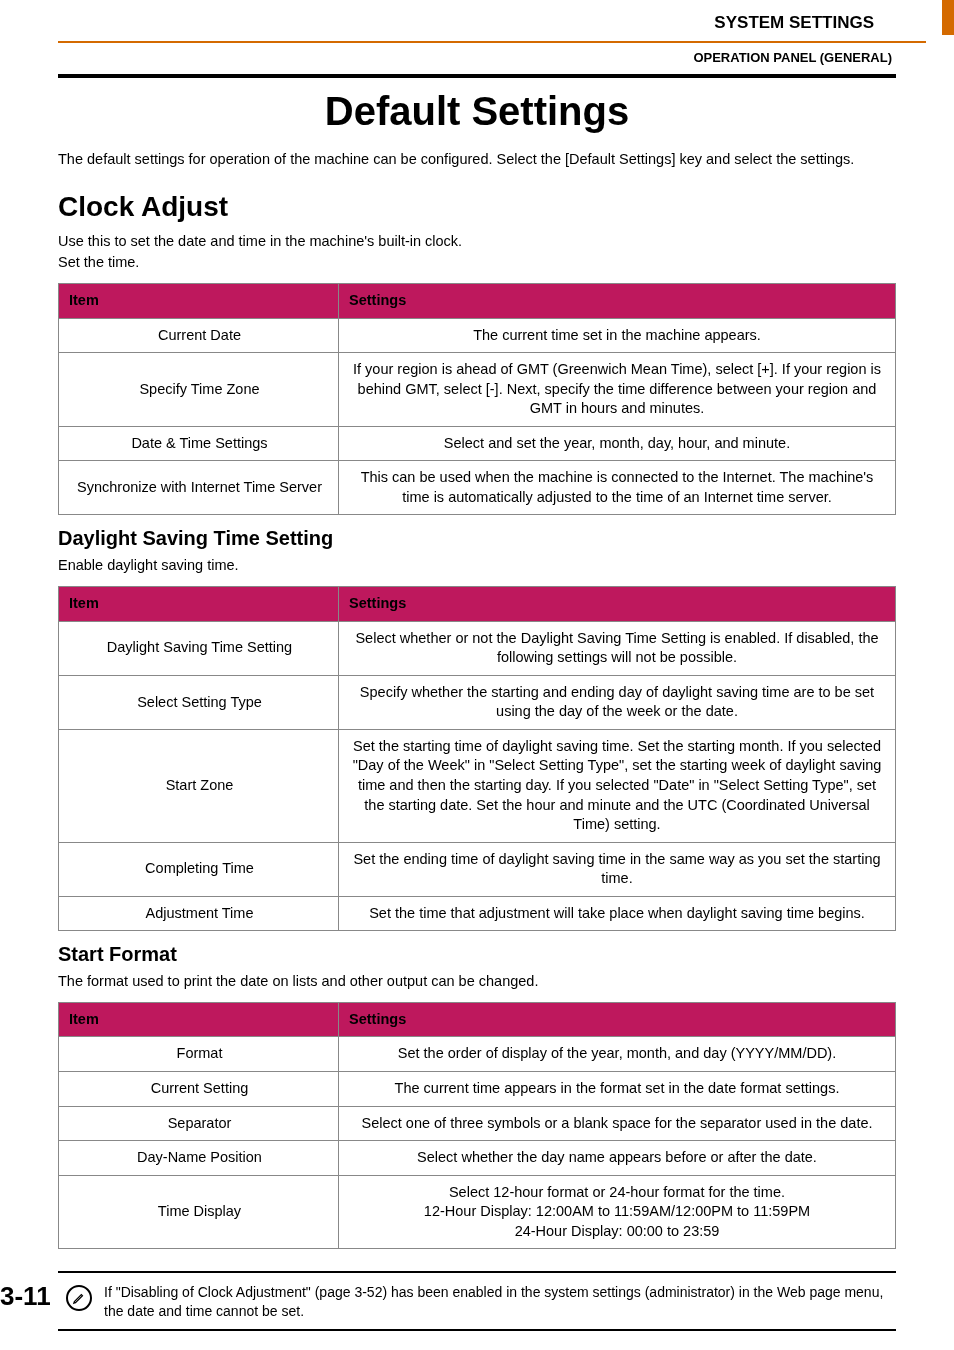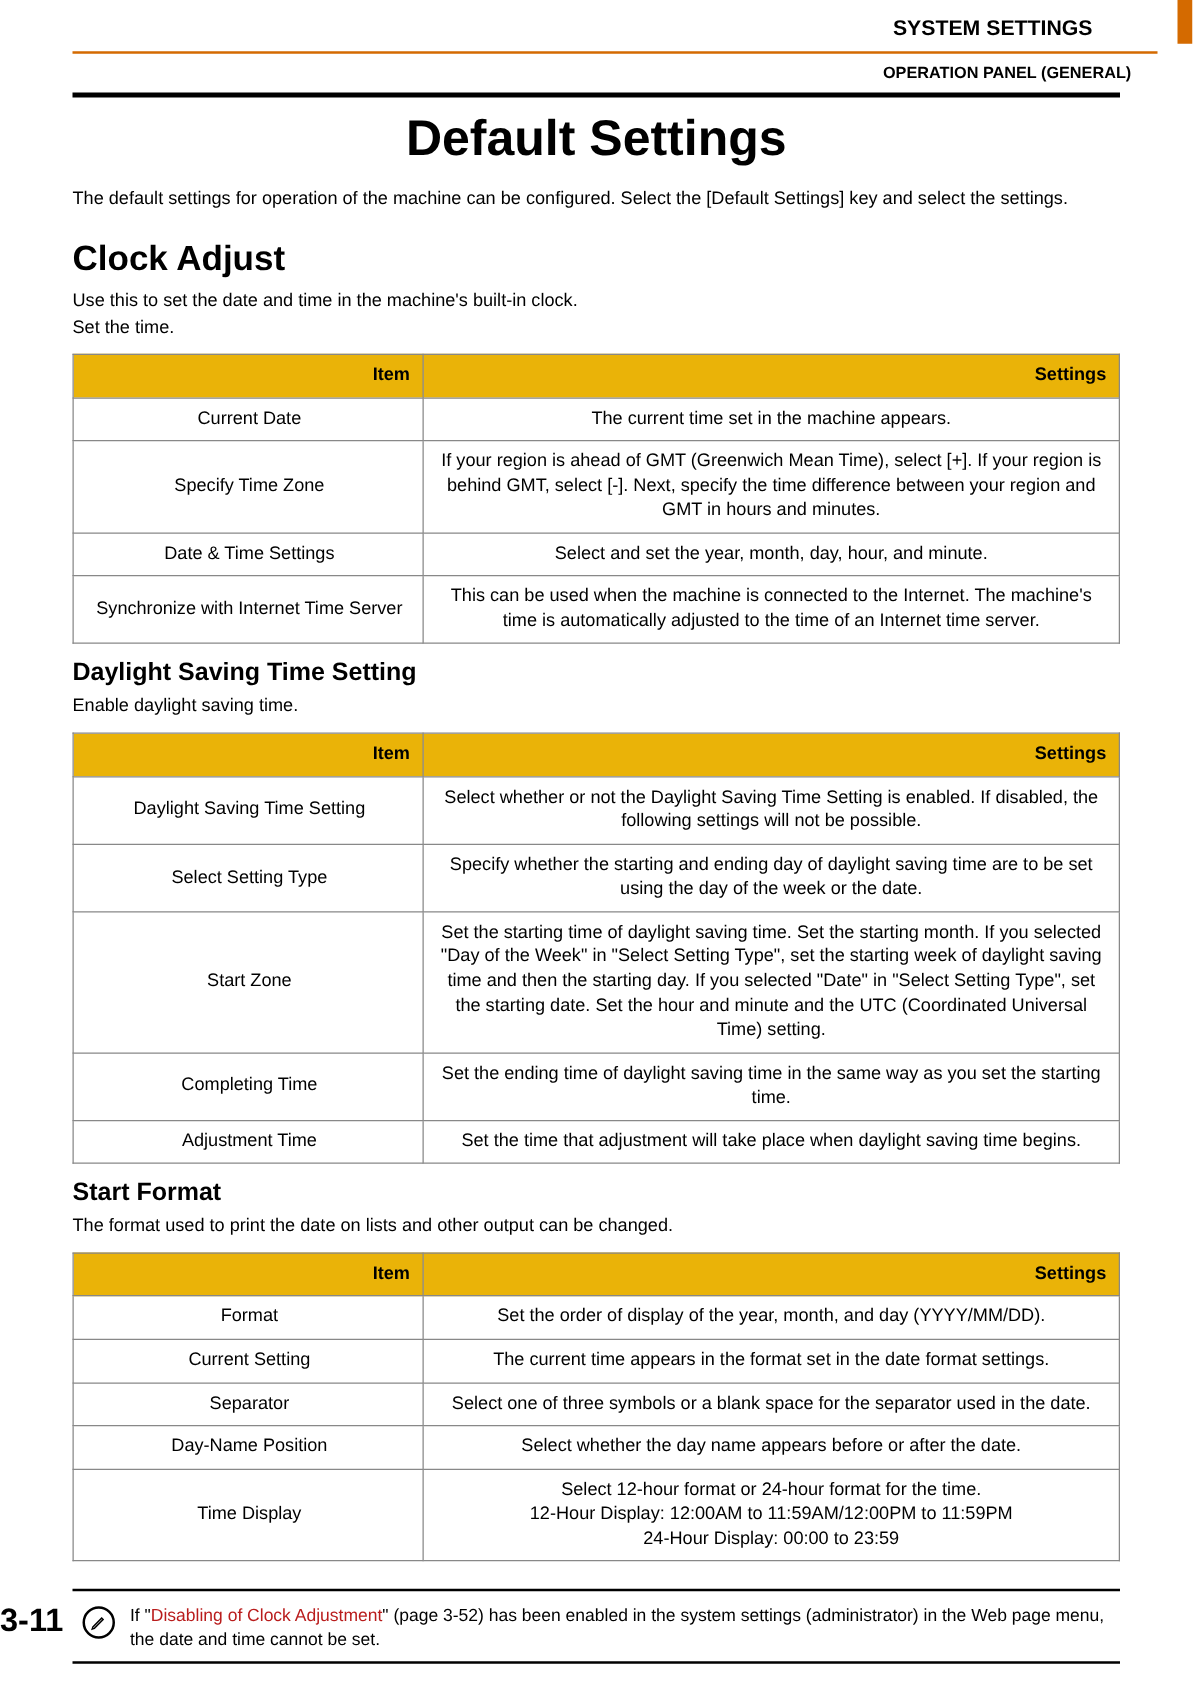--- a/index.html
+++ b/index.html
@@ -45,21 +45,21 @@
   }
   
   .rule-wrap {
     padding-left: 58px;
     padding-right: 28px;
   }
   .breadcrumb2 {
     font-weight: bold;
     font-size: 13px;
     text-align: right;
-    padding-right: 49px;
+    padding-right: 62px;
     padding-top: 6px;
   }
   .content {
     padding-left: 58px;
     padding-right: 58px;
   }
   .black-rule {
     border: none;
     height: 4px;
     background: #000;
@@ -95,22 +95,22 @@
     font-size: 14.5px;
     margin-top: 10px;
   }
   table.settings th, table.settings td {
     border: 1px solid #888;
     padding: 7px 10px;
     text-align: center;
     vertical-align: middle;
   }
   table.settings th {
-    background: #eab308;
-    text-align: right;
+    background: #be185d;
+    text-align: left;
     font-weight: bold;
   }
   table.settings col.col-item { width: 280px; }
   table.settings td.item-cell { padding-left: 12px; }
   .note-block {
     margin-top: 22px;
     border-top: 2px solid #000;
     border-bottom: 2px solid #000;
     padding: 8px 0;
     display: flex;
@@ -125,21 +125,21 @@
   }
   .note-icon {
     width: 22px; height: 22px;
     border: 2px solid #000;
     border-radius: 50%;
     display: flex;
     align-items: center;
     justify-content: center;
   }
   .note-text { flex: 1; padding-top: 2px; }
-  .link { color: #b91c1c; }
+  .link { color: #000000; }
   .page-num {
     position: absolute;
     bottom: 36px;
     left: 0; right: 0;
     text-align: left;
     font-size: 26px;
     font-weight: bold;
   }
 </style>
 </head>

